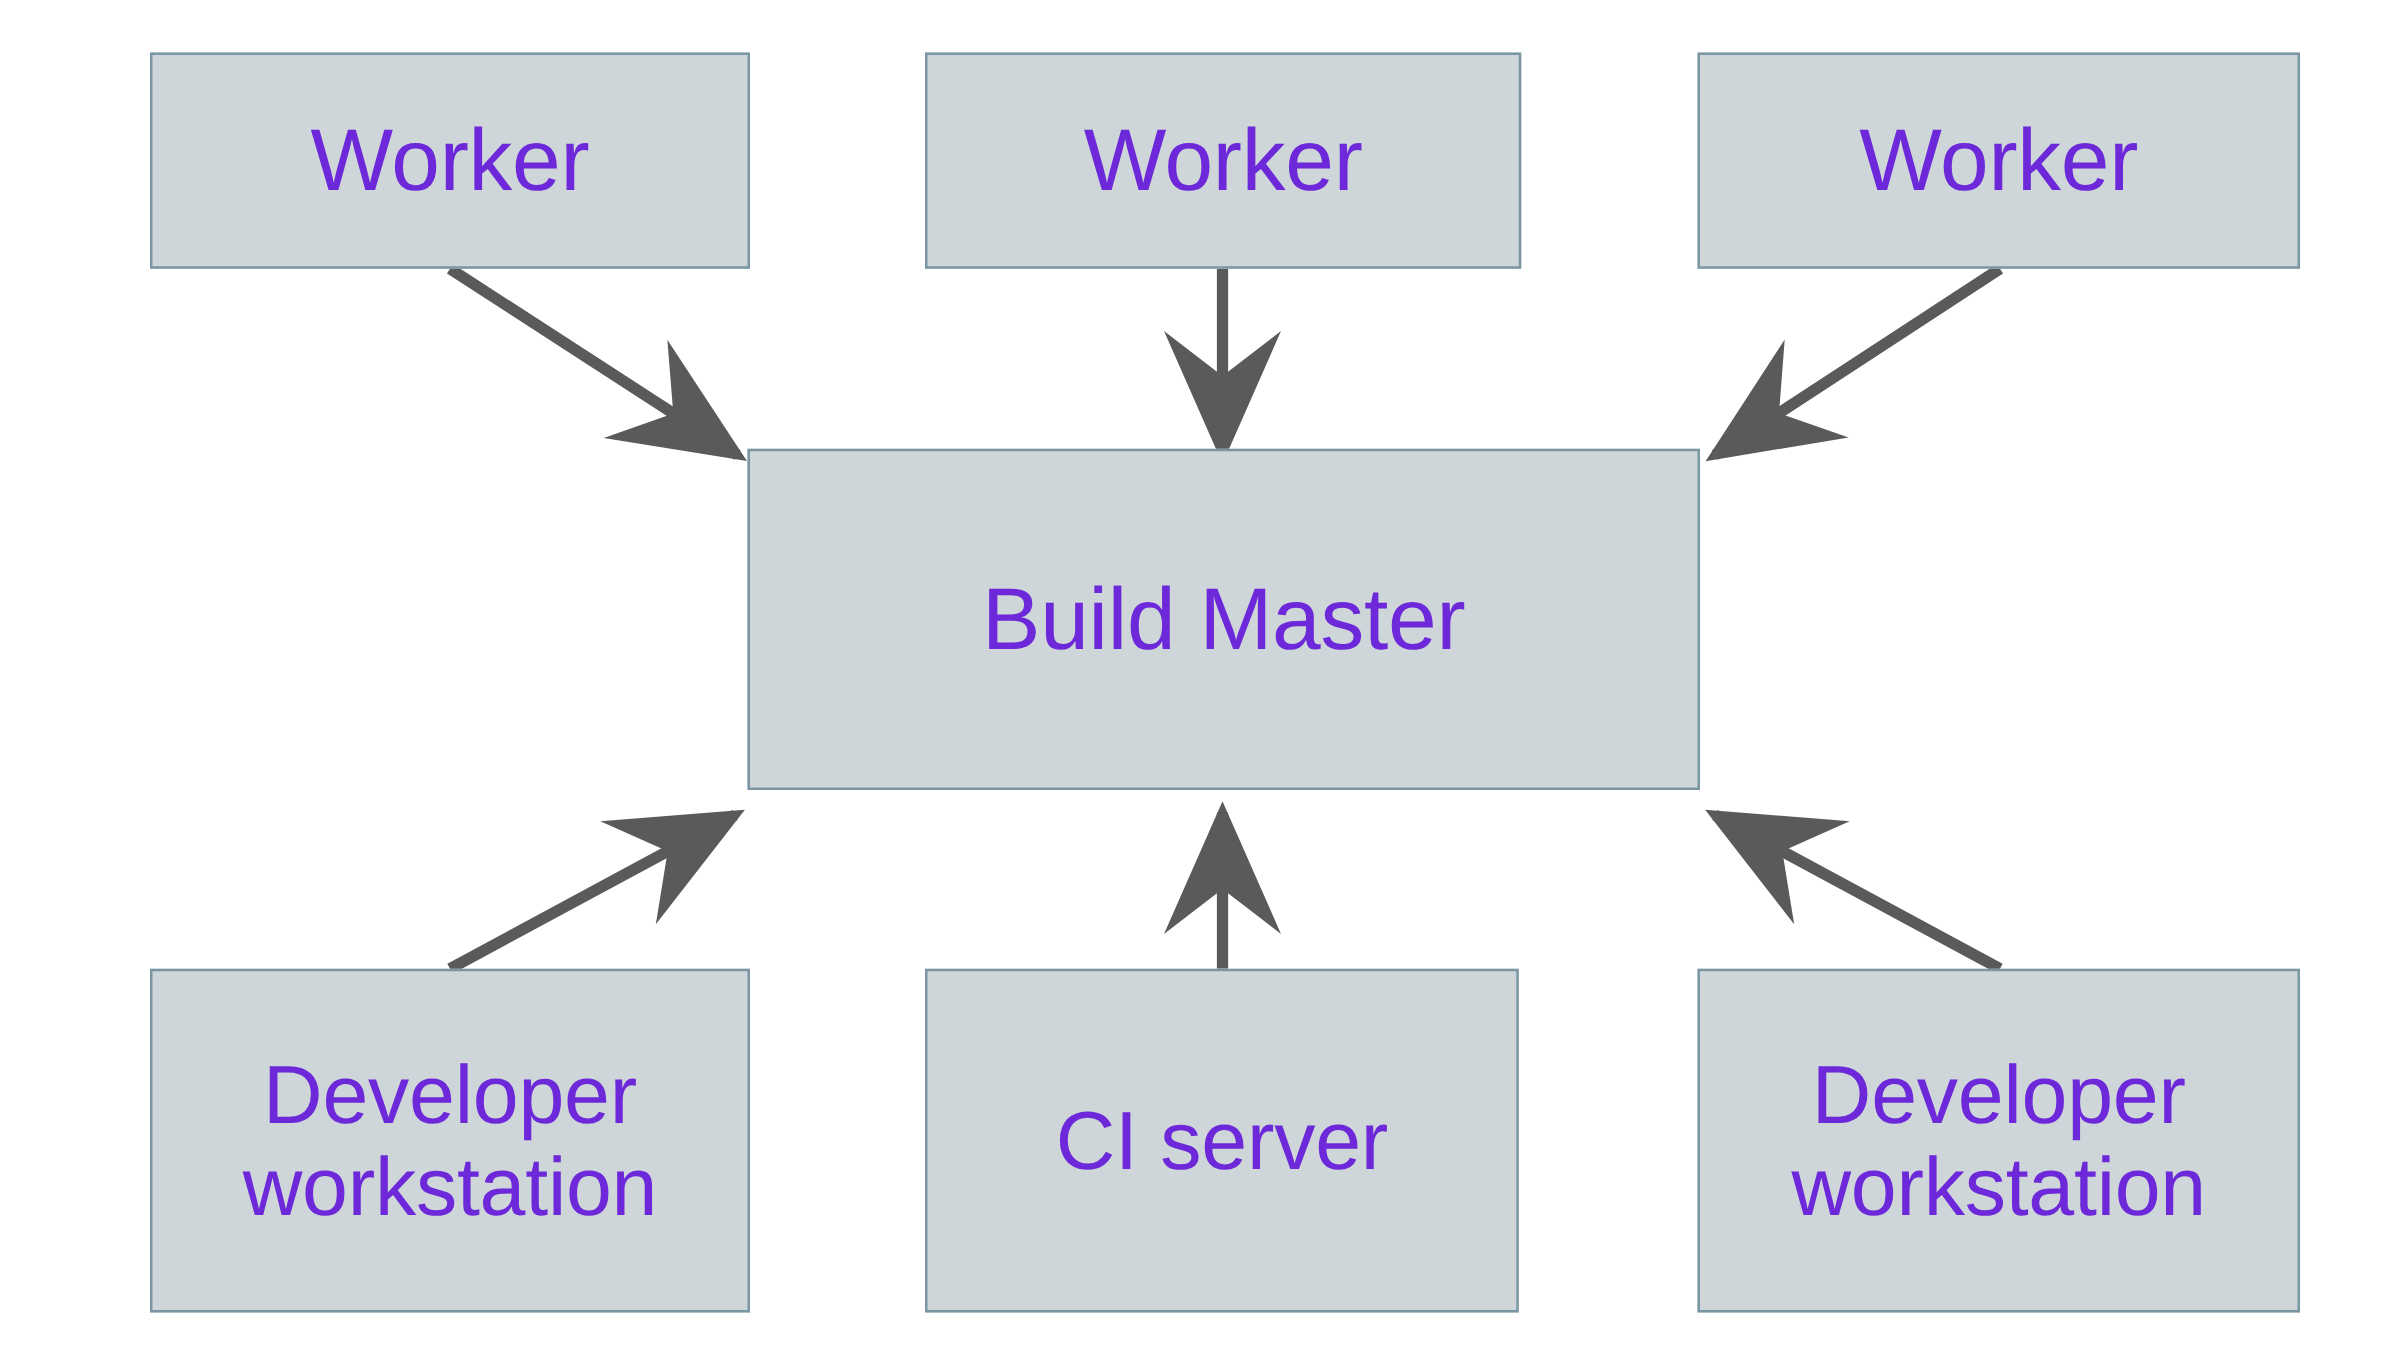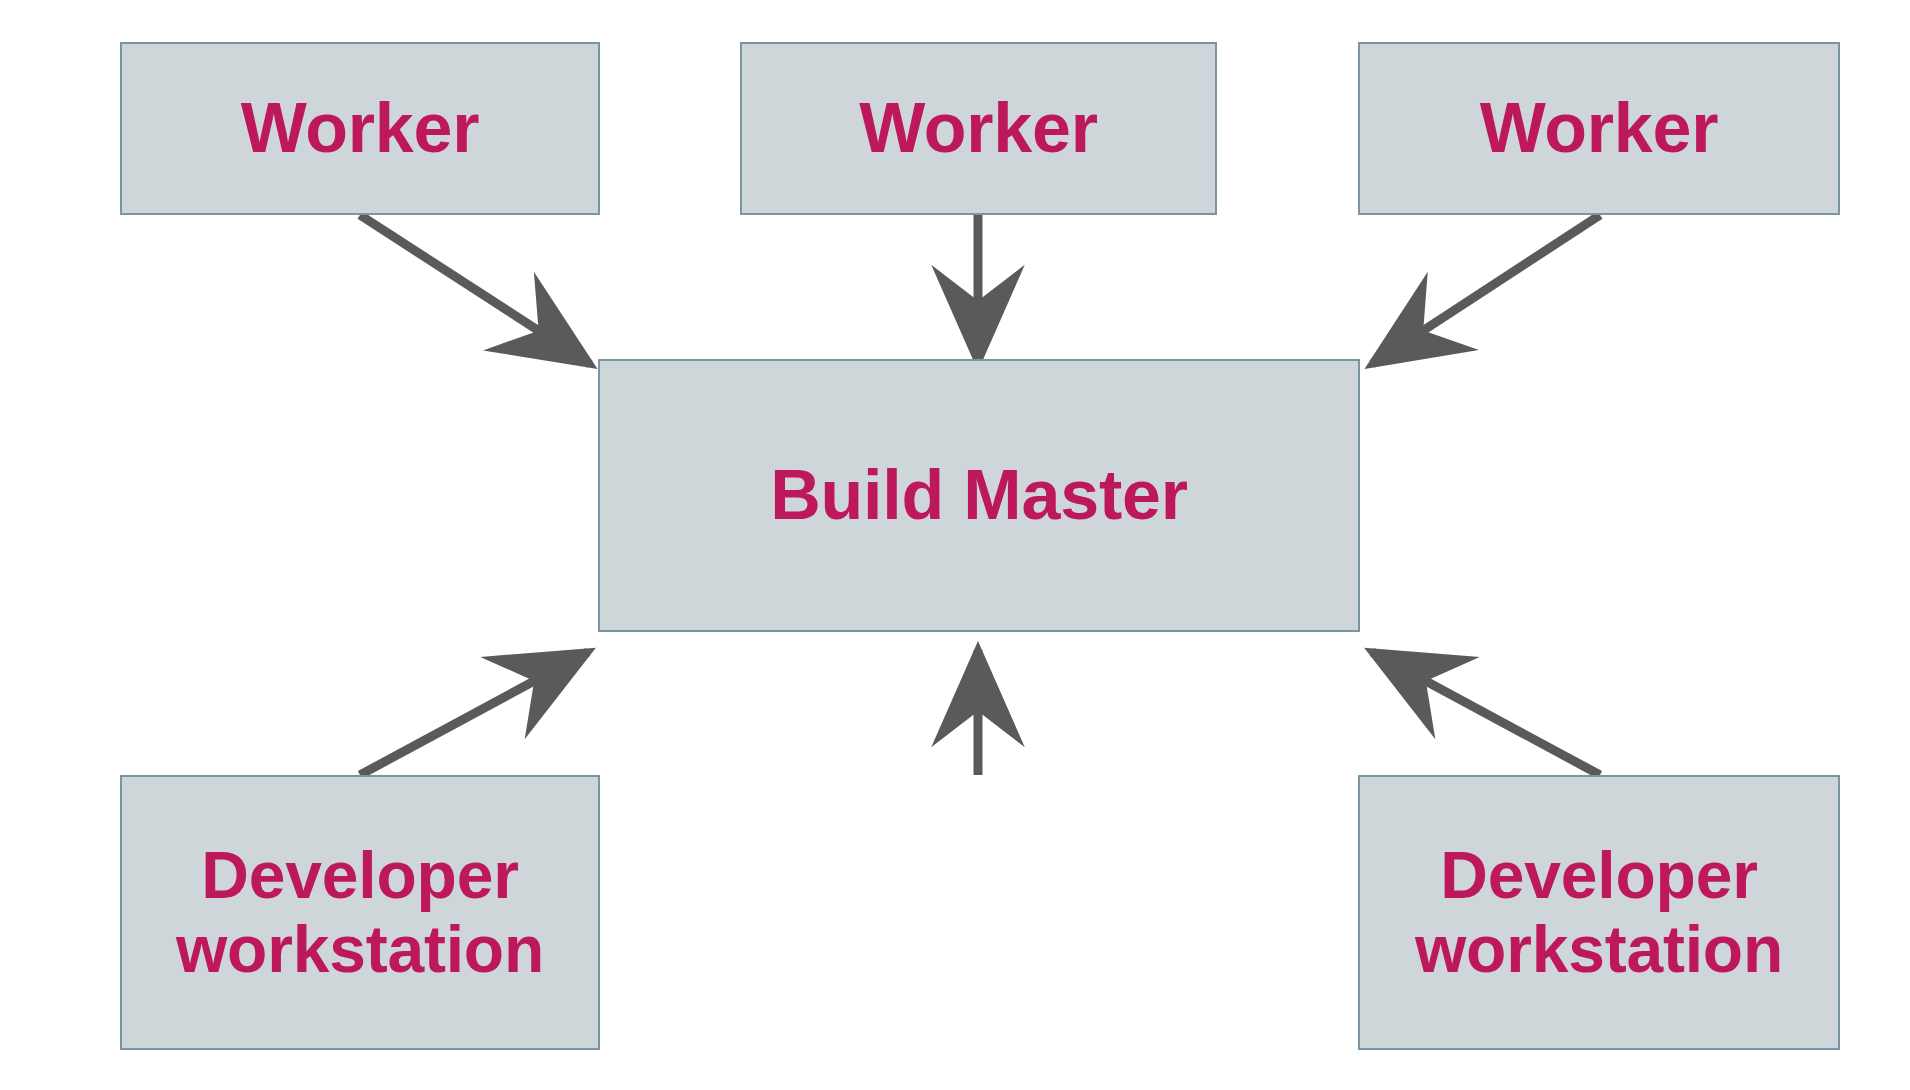--- a/index.html
+++ b/index.html
@@ -30,22 +30,22 @@
     position: absolute;
     box-sizing: border-box;
     background: #ced6d9;
     border: 2px solid #7b96a3;
     display: flex;
     align-items: center;
     justify-content: center;
     text-align: center;
   }
   .node-label {
-    color: #be185d;
-    font-weight: 700;
+    color: #6d28d9;
+    font-weight: 400;
     line-height: 1.12;
     letter-spacing: -0.2px;
     white-space: pre-line;
   }
   .size-lg { font-size: 70px; }
   .size-md { font-size: 66px; }
 
   
   #node-worker-1     { left: 120px;  top: 42px;  width: 480px; height: 173px; }
   #node-worker-2     { left: 740px;  top: 42px;  width: 477px; height: 173px; }
@@ -106,19 +106,22 @@
 
   <div class="node" id="node-build-master">
     <span class="node-label size-lg">Build Master</span>
   </div>
 
   <div class="node" id="node-dev-left">
     <span class="node-label size-md">Developer
 workstation</span>
   </div>
 
+  <div class="node" id="node-ci-server">
+    <span class="node-label size-md">CI server</span>
+  </div>
 
   <div class="node" id="node-dev-right">
     <span class="node-label size-md">Developer
 workstation</span>
   </div>
 
 </div>
 
 </body></html>

